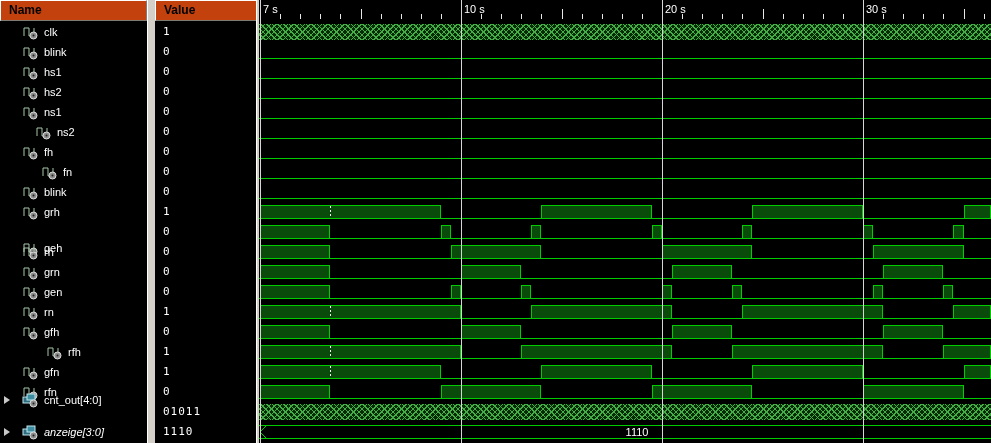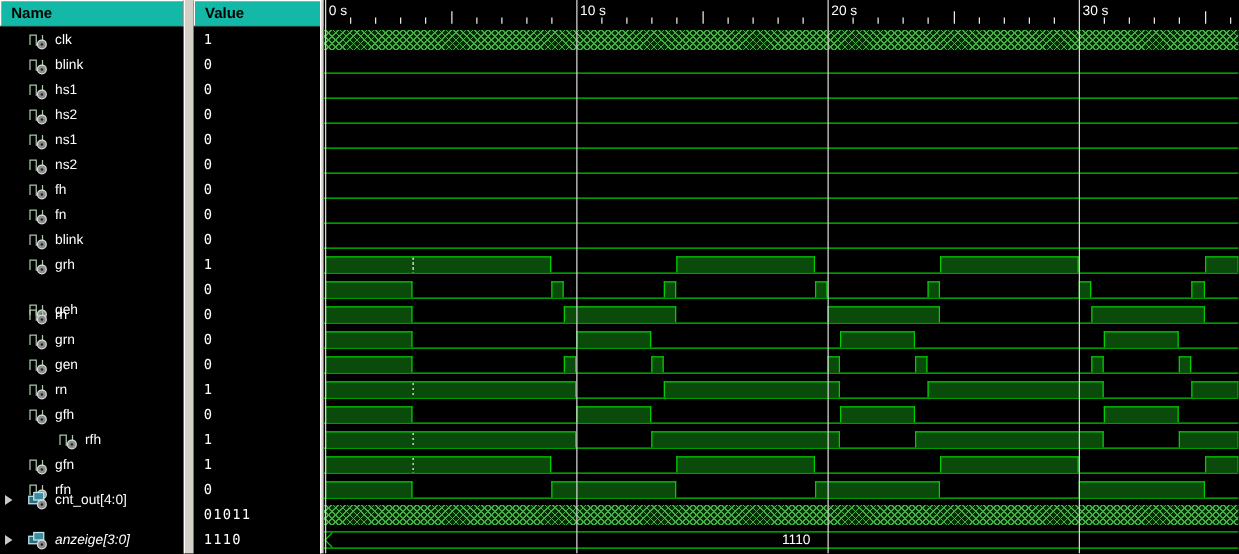--- a/index.html
+++ b/index.html
@@ -1,21 +1,21 @@
 <!DOCTYPE html>
 <html><head>
 <meta charset="utf-8">
 <style>
   html,body{margin:0;padding:0;background:#000;}
   .root{position:relative;width:991px;height:443px;background:#000;overflow:hidden;
         font-family:"Liberation Sans",sans-serif;}
   
   .name-panel{position:absolute;left:0;top:0;width:147px;height:443px;background:#000;}
   .value-panel{position:absolute;left:155px;top:0;width:112px;height:443px;background:#000;}
-  .col-header{position:absolute;left:0;top:0;right:0;height:21px;background:#14b8a6;color:#000;
+  .col-header{position:absolute;left:0;top:0;right:0;height:21px;background:#c2410c;color:#000;
               font-weight:bold;font-size:12px;line-height:19px;padding-left:8px;box-sizing:border-box;
               border:1px solid #7f7c73;border-top-color:#ffffff;border-left-color:#ffffff;}
   .splitter{position:absolute;left:147px;top:0;width:8px;height:443px;background:#d4d0c8;
             border-left:1px solid #ffffff;box-sizing:border-box;}
   .panel-border{position:absolute;left:256px;top:0;width:3px;height:443px;background:#d4d0c8;
             border-left:1px solid #ffffff;box-sizing:border-box;}
   .row{position:absolute;left:0;width:100%;height:20px;}
   .arrow{position:absolute;left:4px;top:6px;width:0;height:0;
          border-top:4px solid transparent;border-bottom:4px solid transparent;
          border-left:6px solid #c8c8c8;}
@@ -82,37 +82,37 @@
           <div class="slabel">hs2</div>
         </div>
         <div class="row" style="top: 102px;">
           <div class="sicon"><svg width="16" height="16" xmlns="http://www.w3.org/2000/svg">
               <path d="M2 12 V4 H7 V12 H12 V4" stroke="#a8c8a8" stroke-width="1" fill="none"></path>
               <circle cx="11.5" cy="11.5" r="3.5" fill="#8c8c8c" stroke="#dcdcdc"></circle>
               <circle cx="11.5" cy="11.5" r="1" fill="#222222"></circle>
             </svg></div>
           <div class="slabel">ns1</div>
         </div>
-        <div class="row" style="top: 122px;">
+        <div class="row" style="top: 122px; margin-left: 13px;">
           <div class="sicon"><svg width="16" height="16" xmlns="http://www.w3.org/2000/svg">
               <path d="M2 12 V4 H7 V12 H12 V4" stroke="#a8c8a8" stroke-width="1" fill="none"></path>
               <circle cx="11.5" cy="11.5" r="3.5" fill="#8c8c8c" stroke="#dcdcdc"></circle>
               <circle cx="11.5" cy="11.5" r="1" fill="#222222"></circle>
             </svg></div>
           <div class="slabel">ns2</div>
         </div>
         <div class="row" style="top: 142px;">
           <div class="sicon"><svg width="16" height="16" xmlns="http://www.w3.org/2000/svg">
               <path d="M2 12 V4 H7 V12 H12 V4" stroke="#a8c8a8" stroke-width="1" fill="none"></path>
               <circle cx="11.5" cy="11.5" r="3.5" fill="#8c8c8c" stroke="#dcdcdc"></circle>
               <circle cx="11.5" cy="11.5" r="1" fill="#222222"></circle>
             </svg></div>
           <div class="slabel">fh</div>
         </div>
-        <div class="row" style="top: 162px;">
+        <div class="row" style="top: 162px; margin-left: 19px;">
           <div class="sicon"><svg width="16" height="16" xmlns="http://www.w3.org/2000/svg">
               <path d="M2 12 V4 H7 V12 H12 V4" stroke="#a8c8a8" stroke-width="1" fill="none"></path>
               <circle cx="11.5" cy="11.5" r="3.5" fill="#8c8c8c" stroke="#dcdcdc"></circle>
               <circle cx="11.5" cy="11.5" r="1" fill="#222222"></circle>
             </svg></div>
           <div class="slabel">fn</div>
         </div>
         <div class="row" style="top: 182px;">
           <div class="sicon"><svg width="16" height="16" xmlns="http://www.w3.org/2000/svg">
               <path d="M2 12 V4 H7 V12 H12 V4" stroke="#a8c8a8" stroke-width="1" fill="none"></path>
@@ -288,21 +288,21 @@
           <div class="vtext">01011</div>
         </div>
         <div class="row" style="top: 422px;">
           <div class="vtext">1110</div>
         </div>
       </div>
   </div>
   <div class="panel-border"></div>
   <div class="wave-area">
     <div id="timeline">
-        <div class="tlabel" style="left: 4px;">0 s</div>
+        <div class="tlabel" style="left: 4px;">7 s</div>
         <div class="tlabel" style="left: 205px;">10 s</div>
         <div class="tlabel" style="left: 406px;">20 s</div>
         <div class="tlabel" style="left: 607px;">30 s</div>
         <div class="tick" style="left: 21px; top: 14px; height: 5px;"></div>
         <div class="tick" style="left: 41px; top: 14px; height: 5px;"></div>
         <div class="tick" style="left: 61px; top: 14px; height: 5px;"></div>
         <div class="tick" style="left: 81px; top: 14px; height: 5px;"></div>
         <div class="tick" style="left: 102px; top: 9px; height: 10px;"></div>
         <div class="tick" style="left: 122px; top: 14px; height: 5px;"></div>
         <div class="tick" style="left: 142px; top: 14px; height: 5px;"></div>

